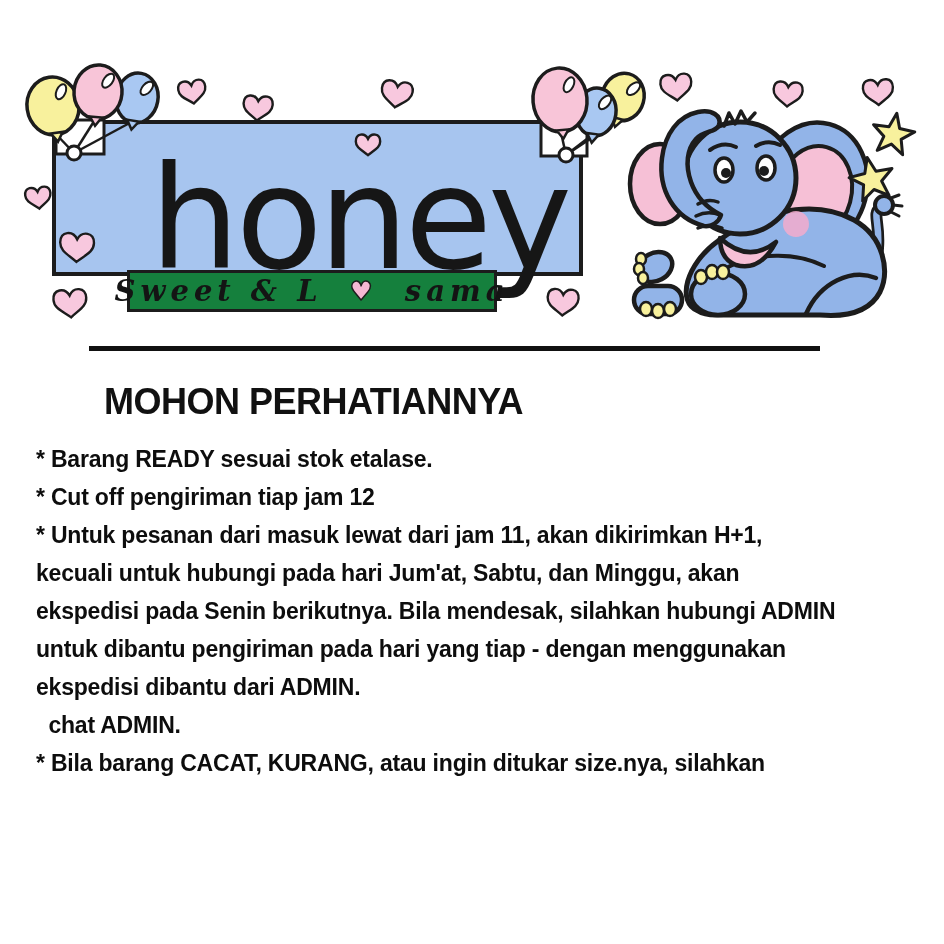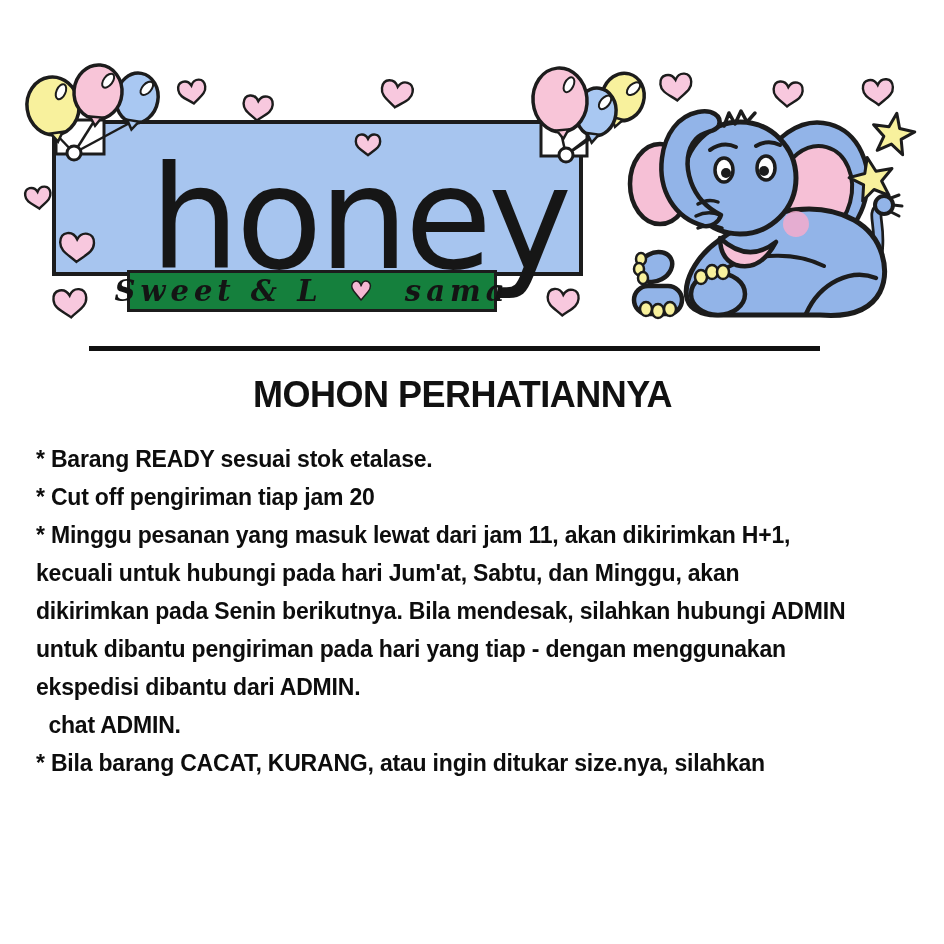--- a/index.html
+++ b/index.html
@@ -25,21 +25,21 @@
     font-family:"DejaVu Serif",serif;font-style:italic;font-weight:700;
     font-size:29px;letter-spacing:5px;color:#141414;white-space:pre;gap:27px;
   }
   .subtitle-box .hrt{color:#f4b8d4;-webkit-text-stroke:1.5px #1c1c1c;font-style:normal;font-size:26px;}
   
   .decor-layer{position:absolute;left:0;top:0;z-index:5;pointer-events:none;}
   .elephant-svg{position:absolute;left:608px;top:66px;z-index:2;}
   
   .rule{position:absolute;left:89px;top:346px;width:731px;height:5px;background:#111;z-index:1;}
   .page-title{
-    position:absolute;left:89px;top:366px;width:731px;margin:8px;text-align:center;
+    position:absolute;left:89px;top:366px;width:731px;margin:15px;
     font-size:36px;font-weight:700;letter-spacing:-0.5px;color:#111;
     font-family:"Liberation Sans",sans-serif;z-index:1;
   }
   .notice-body{
     position:absolute;left:36px;top:440px;width:900px;z-index:1;
     font-family:"Liberation Sans",sans-serif;font-weight:700;font-size:23px;
     letter-spacing:-0.2px;color:#0d0d0d;
   }
   .notice-line{height:38px;line-height:38px;white-space:pre;}
 </style>
@@ -170,23 +170,23 @@
       <path d="M0,-5 C-4,-13 -15,-12 -15,-2 C-15,6 -7,9 0,15 C7,9 15,6 15,-2 C15,-12 4,-13 0,-5 Z" fill="#f8c8de" stroke="#1c1c1c" stroke-width="2.4" vector-effect="non-scaling-stroke" transform="translate(788,92) rotate(4) scale(0.96875)"></path>
       <path d="M0,-5 C-4,-13 -15,-12 -15,-2 C-15,6 -7,9 0,15 C7,9 15,6 15,-2 C15,-12 4,-13 0,-5 Z" fill="#f8c8de" stroke="#1c1c1c" stroke-width="2.4" vector-effect="non-scaling-stroke" transform="translate(878,90) rotate(-3) scale(1)"></path>
       <polygon points="0.0,-22.0 5.4,-7.5 20.9,-6.8 8.8,2.9 12.9,17.8 0.0,9.2 -12.9,17.8 -8.8,2.9 -20.9,-6.8 -5.4,-7.5" fill="#f8f19d" stroke="#1c1c1c" stroke-width="3" stroke-linejoin="round" transform="translate(893,135) rotate(10)"></polygon>
       <polygon points="0.0,-23.0 5.7,-7.8 21.9,-7.1 9.2,3.0 13.5,18.6 0.0,9.7 -13.5,18.6 -9.2,3.0 -21.9,-7.1 -5.7,-7.8" fill="#f8f19d" stroke="#1c1c1c" stroke-width="3" stroke-linejoin="round" transform="translate(872,180) rotate(-12)"></polygon>
     </svg>
 
   <div class="rule"></div>
   <h1 class="page-title">MOHON PERHATIANNYA</h1>
   <div class="notice-body" id="notice-body">
       <div class="notice-line">* Barang READY sesuai stok etalase.</div>
-      <div class="notice-line">* Cut off pengiriman tiap jam 20</div>
-      <div class="notice-line">* Minggu pesanan yang masuk lewat dari jam 11, akan dikirimkan H+1,</div>
+      <div class="notice-line">* Cut off pengiriman tiap jam 12</div>
+      <div class="notice-line">* Untuk pesanan dari masuk lewat dari jam 11, akan dikirimkan H+1,</div>
       <div class="notice-line">kecuali untuk hubungi pada hari Jum'at, Sabtu, dan Minggu, akan</div>
-      <div class="notice-line">dikirimkan pada Senin berikutnya. Bila mendesak, silahkan hubungi ADMIN</div>
+      <div class="notice-line">ekspedisi pada Senin berikutnya. Bila mendesak, silahkan hubungi ADMIN</div>
       <div class="notice-line">untuk dibantu pengiriman pada hari yang tiap - dengan menggunakan</div>
       <div class="notice-line">ekspedisi dibantu dari ADMIN.</div>
       <div class="notice-line">  chat ADMIN.</div>
       <div class="notice-line">* Bila barang CACAT, KURANG, atau ingin ditukar size.nya, silahkan</div>
     </div>
 
 </div>
 
 </body></html>

